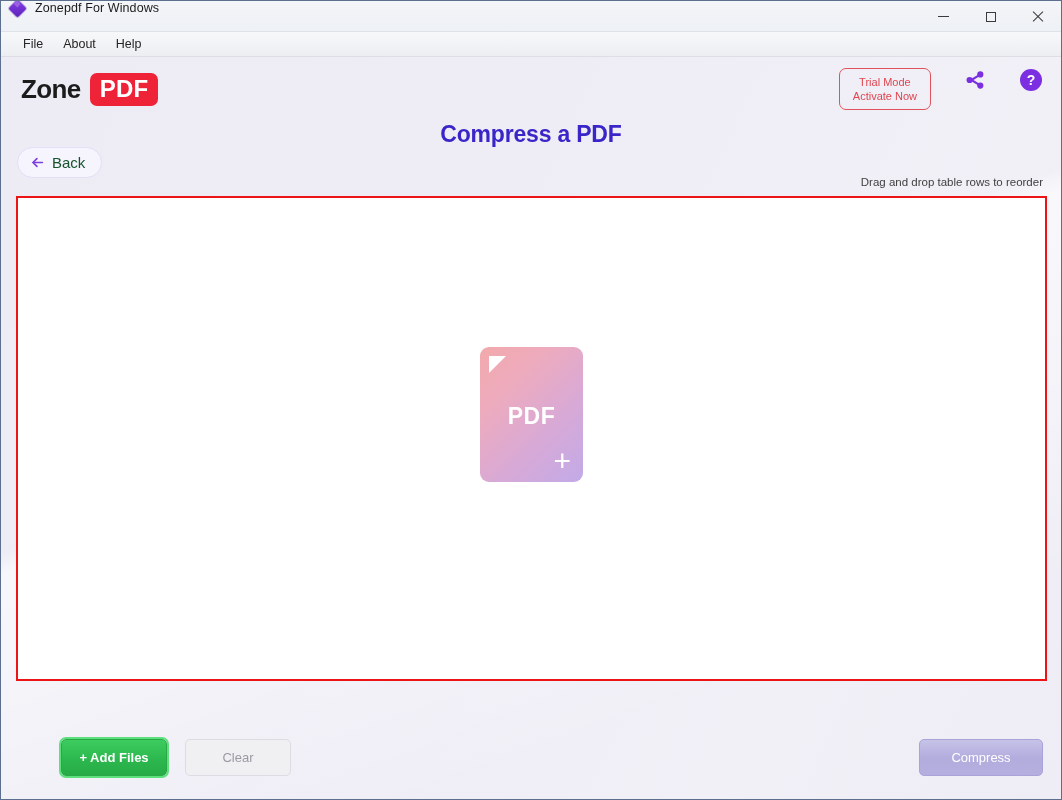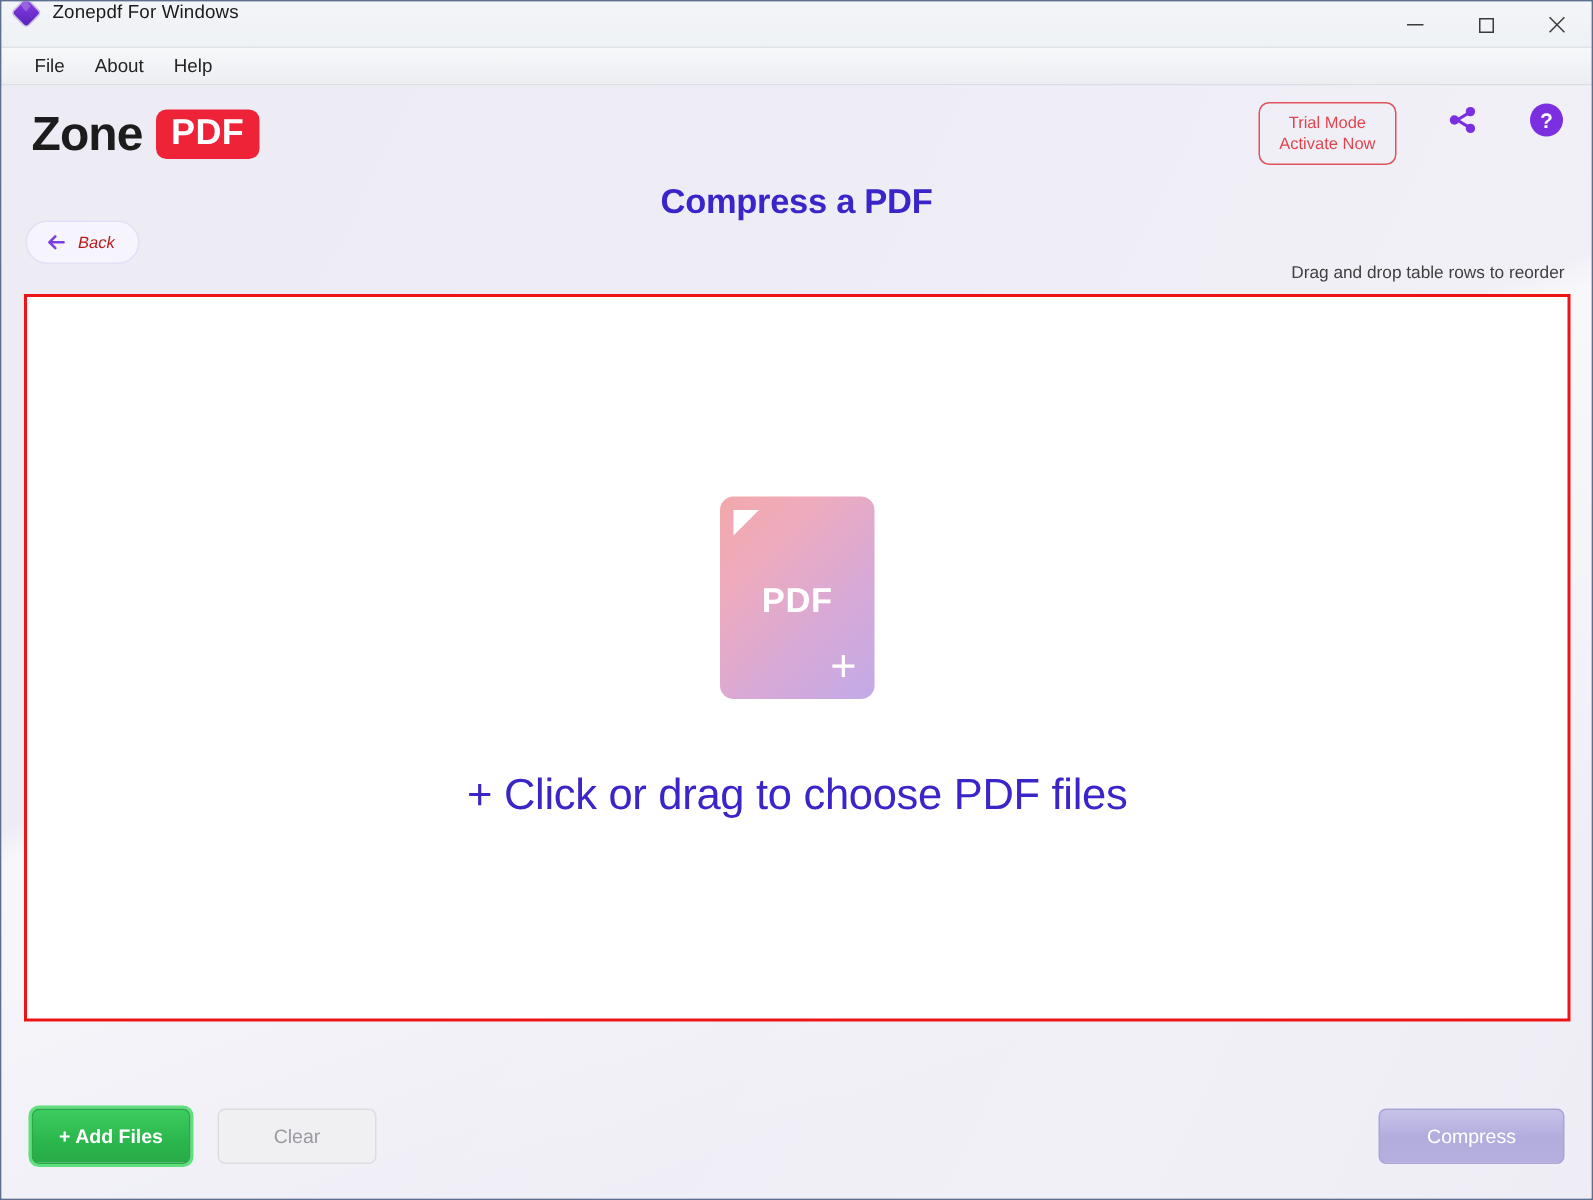--- a/index.html
+++ b/index.html
@@ -126,21 +126,21 @@
     display: flex;
     align-items: center;
     padding: 0 18px 0 20px;
   }
   .logo {
     display: flex;
     align-items: center;
     gap: 9px;
   }
   .logo-zone {
-    font-size: 32px;
+    font-size: 26px;
     font-weight: 700;
     color: #1c1c1c;
     letter-spacing: -0.6px;
     line-height: 1;
   }
   .logo-pdf {
     background: #ee2338;
     color: #ffffff;
     font-size: 24px;
     font-weight: 700;
@@ -193,23 +193,22 @@
     align-items: center;
     gap: 7px;
     background: #f6f4fd;
     border: 1px solid #e3dff6;
     border-radius: 16px;
     padding: 6px 16px 6px 12px;
     cursor: pointer;
   }
   .back-arrow { width: 15px; height: 15px; display:block; }
   .back-label {
-    font-size: 11px;
-    color: #b91c1c;
-    font-style: italic;
+    font-size: 15px;
+    color: #14532d;
   }
 
   
   .reorder-hint {
     position: absolute;
     right: 18px;
     top: 119px;
     font-size: 11.5px;
     color: #3f3f3f;
     white-space: nowrap;
@@ -280,20 +279,21 @@
     display: flex;
     align-items: center;
     padding: 0 18px 0 20px;
   }
   .btn {
     font-size: 13px;
     border-radius: 5px;
     cursor: pointer;
     white-space: nowrap;
     font-family: "Liberation Sans", sans-serif;
+    margin-left: 40px;
   }
   .btn-add {
     width: 106px; height: 37px;
     background: linear-gradient(180deg, #3dcc5f 0%, #2cb84e 55%, #27ab47 100%);
     border: 1px solid #2aa847;
     color: #ffffff;
     font-weight: 600;
     box-shadow: 0 0 0 2px #5ee07d;
     display: flex; align-items: center; justify-content: center;
   }
@@ -391,21 +391,20 @@
     </div>
 
     <div class="reorder-hint">Drag and drop table rows to reorder</div>
 
     <div class="dropzone">
       <div class="pdf-card">
         <span class="pdf-fold"></span>
         <span class="pdf-label">PDF</span>
         <span class="pdf-plus">+</span>
       </div>
-      <div class="drop-text">+ Click or drag to choose PDF files</div>
     </div>
 
     <div class="actionbar">
       <button class="btn btn-add">+ Add Files</button>
       <button class="btn btn-ghost">Clear</button>
       <button class="btn btn-compress">Compress</button>
     </div>
 
   </div>
 </div>

